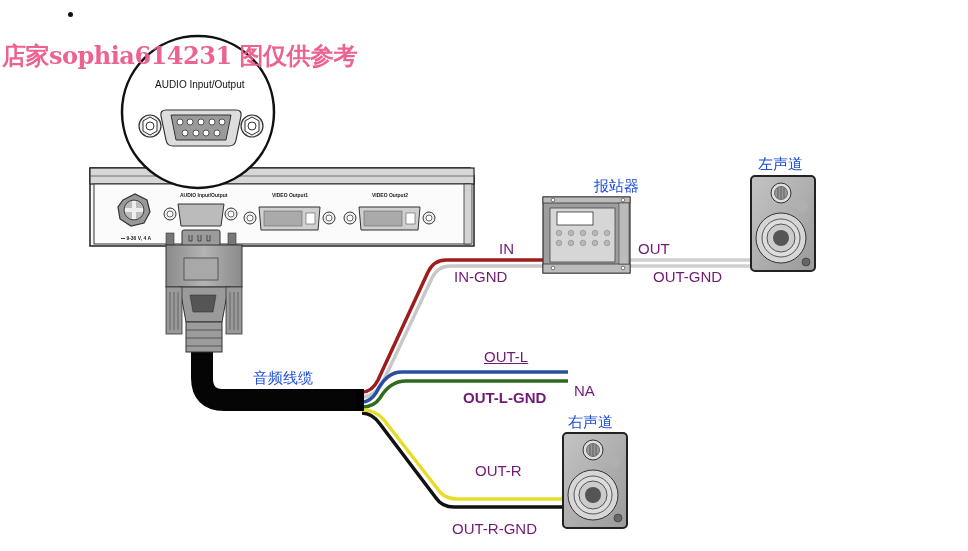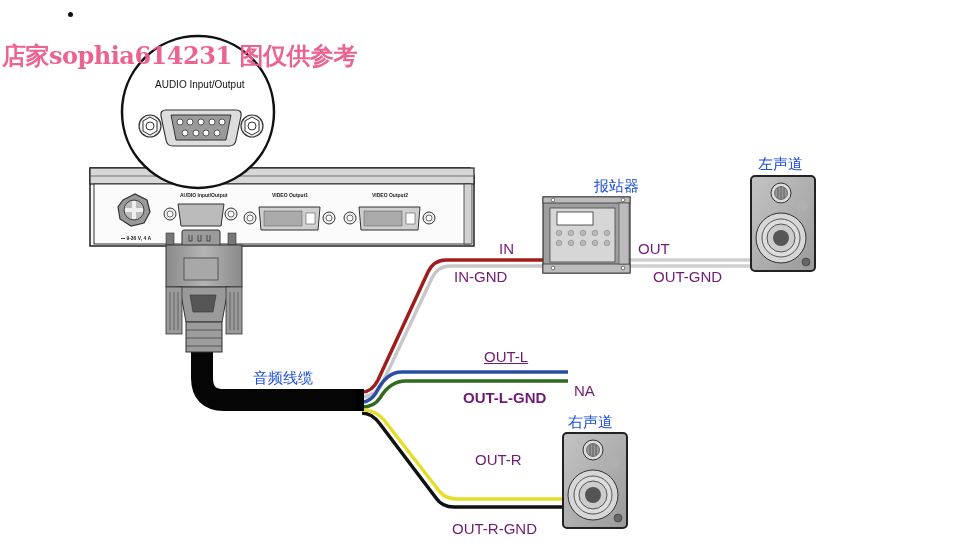--- a/index.html
+++ b/index.html
@@ -219,14 +219,14 @@
 <div class="abs cn" style="left:758px; top:155px;">左声道</div>
 <div class="abs cn" style="left:568px; top:413px;text-align:right;">右声道</div>
 
 <div class="abs lbl" style="left:499px; top:240px;">IN</div>
 <div class="abs lbl" style="left:454px; top:268px;">IN-GND</div>
 <div class="abs lbl" style="left:638px; top:240px;">OUT</div>
 <div class="abs lbl" style="left:653px; top:268px;">OUT-GND</div>
 <div class="abs lbl" style="left:484px; top:348px;text-decoration:underline;">OUT-L</div>
 <div class="abs lbl" style="left:574px; top:382px;">NA</div>
 <div class="abs lbl" style="left:463px; top:389px;font-weight:bold;">OUT-L-GND</div>
-<div class="abs lbl" style="left:475px; top:451px;text-align:right;">OUT-R</div>
+<div class="abs lbl" style="left:475px; top:462px;text-align:right;">OUT-R</div>
 <div class="abs lbl" style="left:452px; top:520px;">OUT-R-GND</div>
 
 </body></html>

